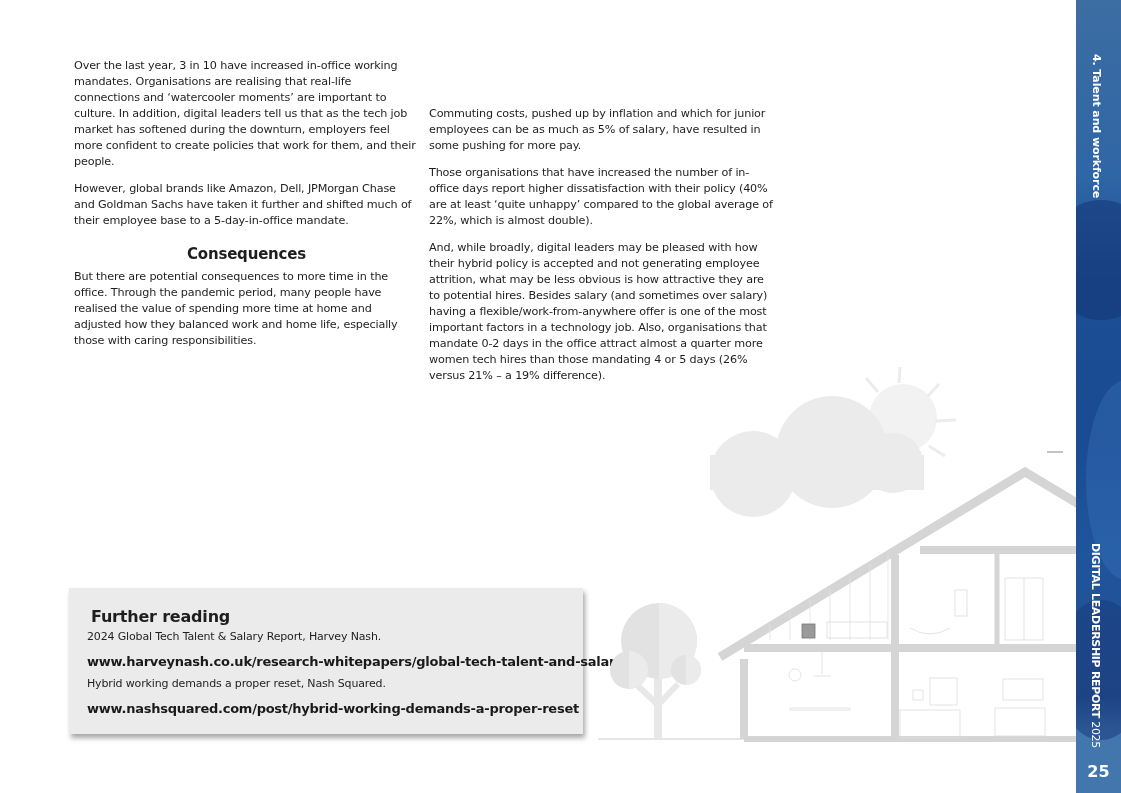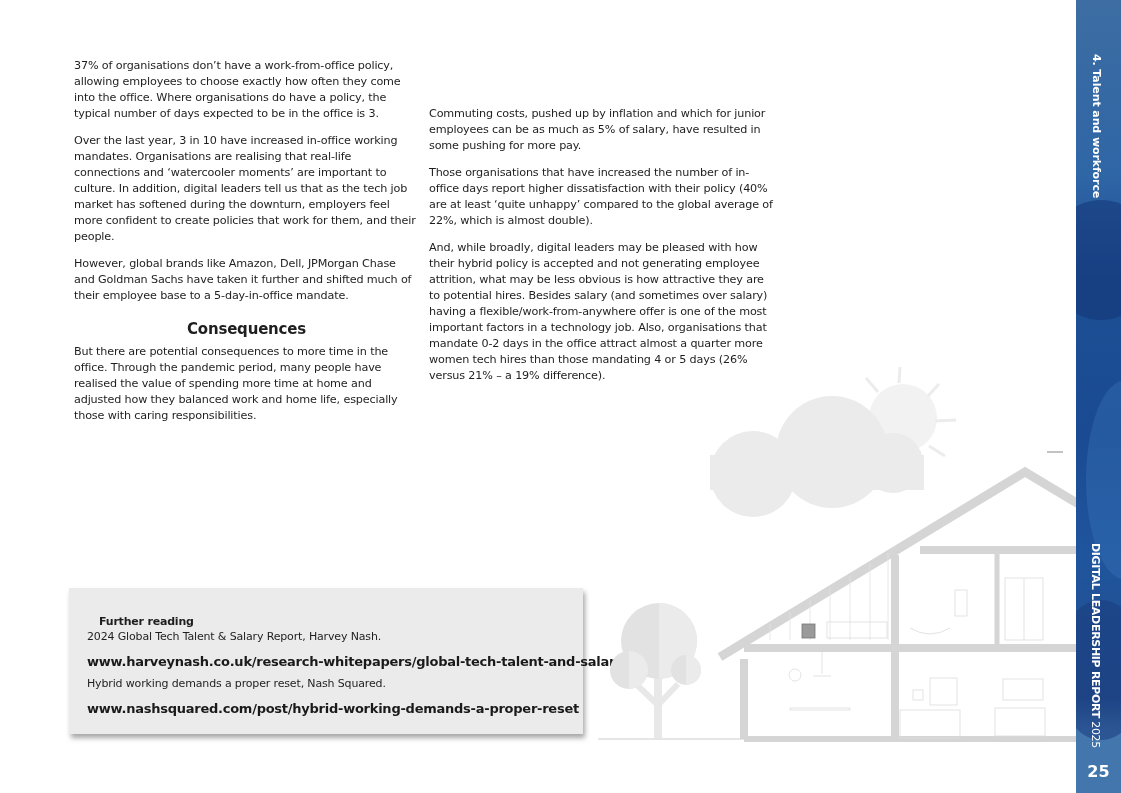--- a/index.html
+++ b/index.html
@@ -21,22 +21,22 @@
       letter-spacing: -0.2px;
       text-align: center;
     }
     .further {
       position: absolute; left: 69px; top: 588px; width: 514px; height: 146px;
       background: #ebebeb;
       box-shadow: 2px 4px 5px rgba(0,0,0,0.35);
       font-size: 11px; letter-spacing: -0.15px;
     }
     .further h3 {
-      position: absolute; left: 18px; top: 15px; margin: 12px;
-      font-size: 11px; font-weight: bold; letter-spacing: -0.2px;
+      position: absolute; left: 18px; top: 15px; margin: 4px;
+      font-size: 16px; font-weight: bold; letter-spacing: -0.2px;
     }
     .further .line { position: absolute; left: 18px; white-space: nowrap; }
     .further .src { }
     .further .link { font-weight: bold; font-size: 13px; letter-spacing: -0.25px; color: #1a1a1a; }
     .illus { position: absolute; left: 590px; top: 355px; width: 490px; height: 400px; }
     .sidebar {
       position: absolute; right: 0; top: 0; width: 45px; height: 793px;
       background: linear-gradient(180deg, #3d6da2 0%, #2f66a6 22%, #1d4f95 35%, #1a4b92 55%, #1f559d 70%, #234d8c 88%, #4276ad 92%, #4276ad 100%);
       overflow: hidden;
     }
@@ -61,21 +61,20 @@
     .report-label .yr { font-weight: normal; }
     .page-num {
       position: absolute; left: 0; width: 45px; bottom: 12px; text-align: center;
       color: #fff; font-weight: bold; font-size: 16px;
     }
   </style>
 </head>
 <body>
 
 <div class="col col-left">
-  <p>37% of organisations don’t have a work-from-office policy, allowing employees to choose exactly how often they come into the office. Where organisations do have a policy, the typical number of days expected to be in the office is 3.</p>
   <p>Over the last year, 3 in 10 have increased in-office working mandates. Organisations are realising that real-life connections and ‘watercooler moments’ are important to culture. In addition, digital leaders tell us that as the tech job market has softened during the downturn, employers feel more confident to create policies that work for them, and their people.</p>
   <p>However, global brands like Amazon, Dell, JPMorgan Chase and Goldman Sachs have taken it further and shifted much of their employee base to a 5-day-in-office mandate.</p>
   <h2>Consequences</h2>
   <p>But there are potential consequences to more time in the office. Through the pandemic period, many people have realised the value of spending more time at home and adjusted how they balanced work and home life, especially those with caring responsibilities.</p>
 </div>
 
 <div class="col col-right">
   <p>Commuting costs, pushed up by inflation and which for junior employees can be as much as 5% of salary, have resulted in some pushing for more pay.</p>
   <p>Those organisations that have increased the number of in-office days report higher dissatisfaction with their policy (40% are at least ‘quite unhappy’ compared to the global average of 22%, which is almost double).</p>
   <p>And, while broadly, digital leaders may be pleased with how their hybrid policy is accepted and not generating employee attrition, what may be less obvious is how attractive they are to potential hires. Besides salary (and sometimes over salary) having a flexible/work-from-anywhere offer is one of the most important factors in a technology job. Also, organisations that mandate 0-2 days in the office attract almost a quarter more women tech hires than those mandating 4 or 5 days (26% versus 21% – a 19% difference).</p>

